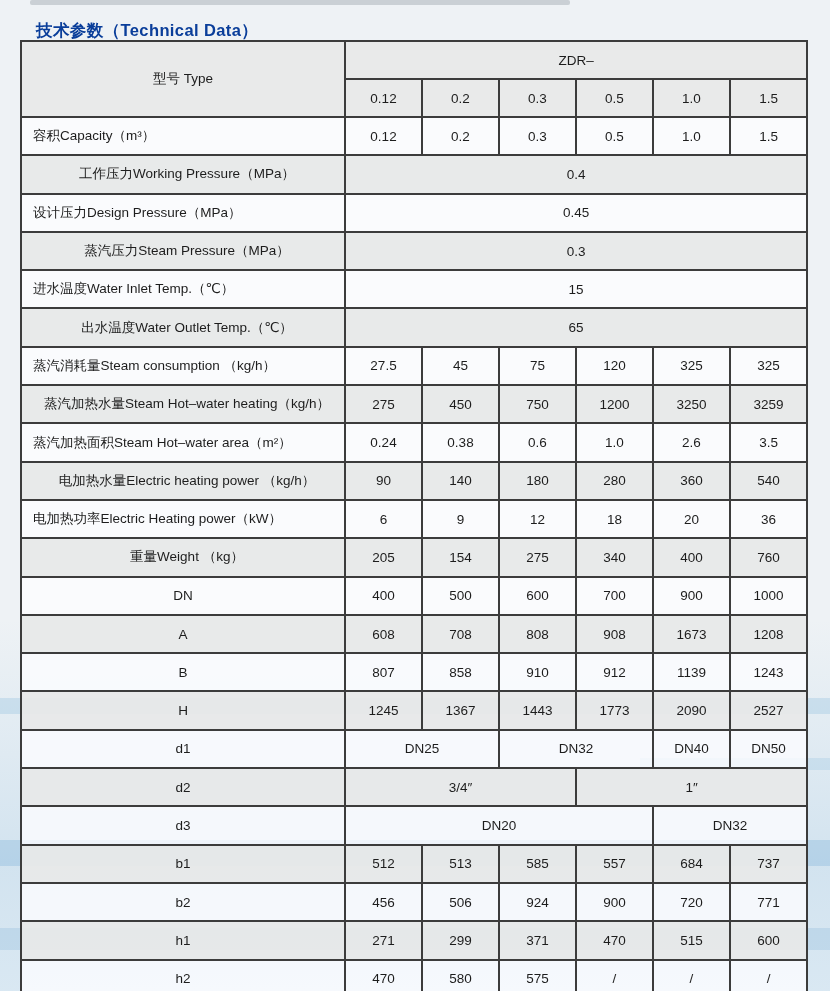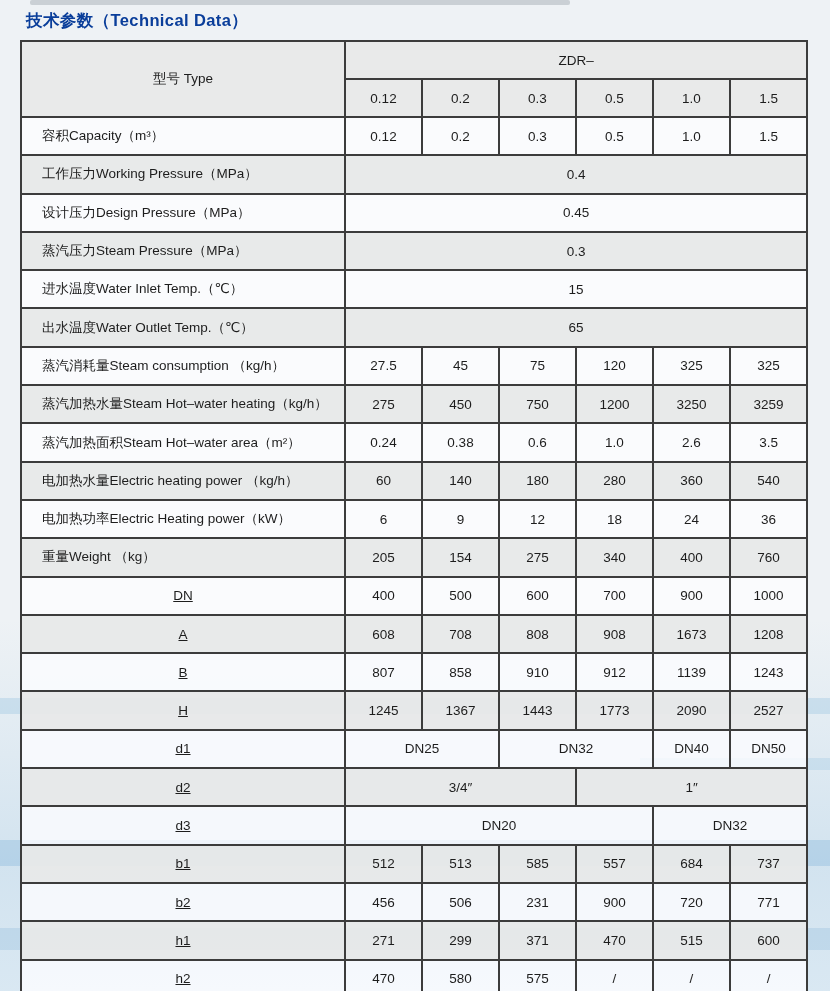--- a/index.html
+++ b/index.html
@@ -32,21 +32,21 @@
   .wm-streak-1 { left: 0; right: 0; top: 698px; height: 16px; background: rgba(130,182,220,0.28); }
   .wm-streak-2 { left: 0; right: 0; top: 840px; height: 26px; background: rgba(116,172,214,0.30); }
   .wm-streak-3 { left: 0; right: 0; top: 928px; height: 22px; background: rgba(126,178,218,0.26); }
   .wm-streak-4 { left: 640px; right: 0; top: 758px; height: 12px; background: rgba(140,190,224,0.25); }
   .wm-top-strip { left: 30px; width: 540px; top: 0; height: 5px; background: rgba(120,130,140,0.30); border-radius: 2px; }
 
   .page-title {
     position: absolute;
     left: 22px;
     top: 6px;
-    margin: 4px;
+    margin: 14px;
     z-index: 2;
     font-size: 16.5px;
     font-weight: bold;
     color: #0a3e9a;
     letter-spacing: 0.4px;
   }
 
   table.spec-table {
     position: absolute;
     left: 20px;
@@ -71,29 +71,29 @@
     padding: 0 3px;
     background: rgba(252,253,255,0.80);
   }
   .spec-table thead th {
     background: rgba(232,233,233,0.95);
     height: 36px;
     margin-left: 24px;
   }
   .spec-table tbody td.row-label {
     text-align: left;
-    padding-left: 20px;
+    padding-left: 11px;
   }
   .spec-table tbody td.row-label.center {
     text-align: center;
     padding-left: 3px;
-    text-decoration: underline;
   }
   .spec-table tbody tr.shade td {
     background: rgba(232,233,233,0.94);
+    text-align: center;
   }
 </style>
 </head>
 <body>
 
 <div class="wm wm-wash"></div>
 <div class="wm wm-streak-1"></div>
 <div class="wm wm-streak-2"></div>
 <div class="wm wm-streak-3"></div>
 <div class="wm wm-streak-4"></div>
@@ -177,34 +177,34 @@
         <td class="row-label">蒸汽加热面积Steam Hot–water area（m²）</td>
         <td>0.24</td>
         <td>0.38</td>
         <td>0.6</td>
         <td>1.0</td>
         <td>2.6</td>
         <td>3.5</td>
       </tr>
       <tr class="shade">
         <td class="row-label">电加热水量Electric heating power （kg/h）</td>
-        <td>60</td>
+        <td>90</td>
         <td>140</td>
         <td>180</td>
         <td>280</td>
         <td>360</td>
         <td>540</td>
       </tr>
       <tr>
         <td class="row-label">电加热功率Electric Heating power（kW）</td>
         <td>6</td>
         <td>9</td>
         <td>12</td>
         <td>18</td>
-        <td>24</td>
+        <td>20</td>
         <td>36</td>
       </tr>
       <tr class="shade">
         <td class="row-label">重量Weight （kg）</td>
         <td>205</td>
         <td>154</td>
         <td>275</td>
         <td>340</td>
         <td>400</td>
         <td>760</td>
@@ -268,21 +268,21 @@
         <td>513</td>
         <td>585</td>
         <td>557</td>
         <td>684</td>
         <td>737</td>
       </tr>
       <tr>
         <td class="row-label center">b2</td>
         <td>456</td>
         <td>506</td>
-        <td>231</td>
+        <td>924</td>
         <td>900</td>
         <td>720</td>
         <td>771</td>
       </tr>
       <tr class="shade">
         <td class="row-label center">h1</td>
         <td>271</td>
         <td>299</td>
         <td>371</td>
         <td>470</td>

